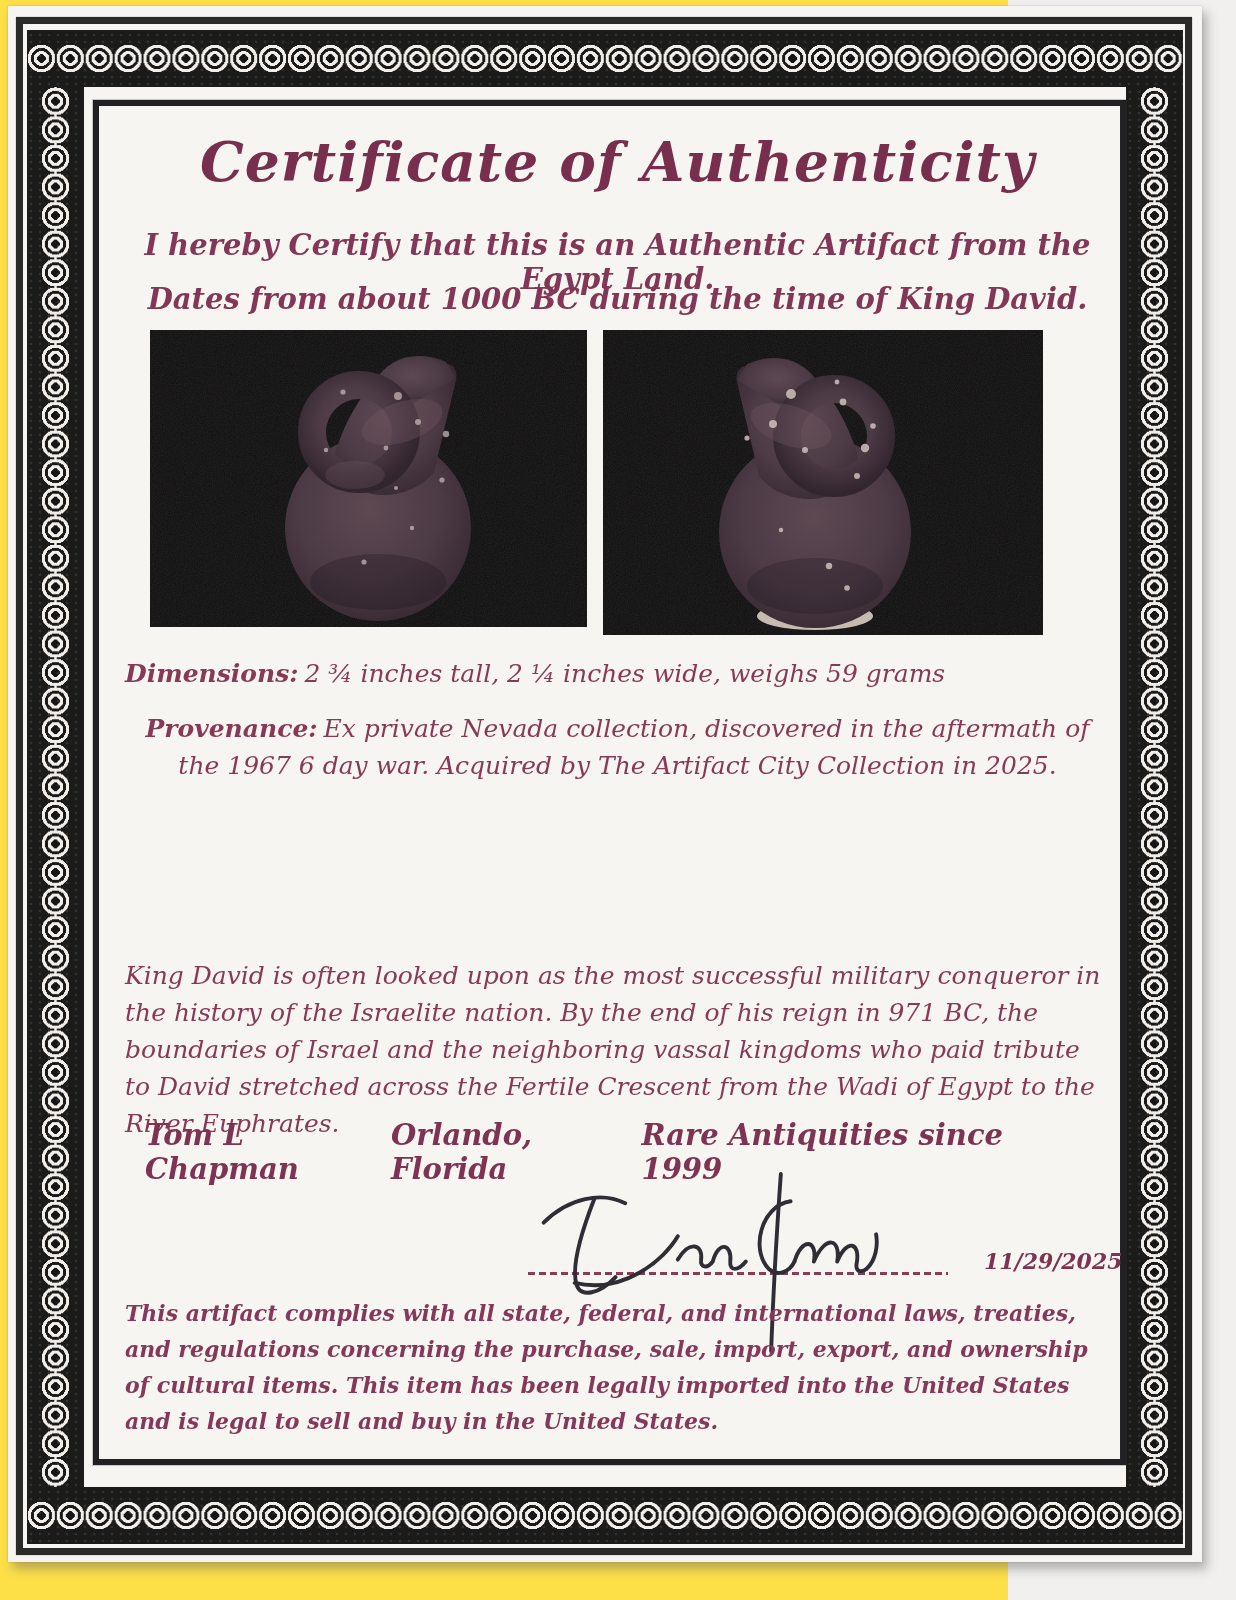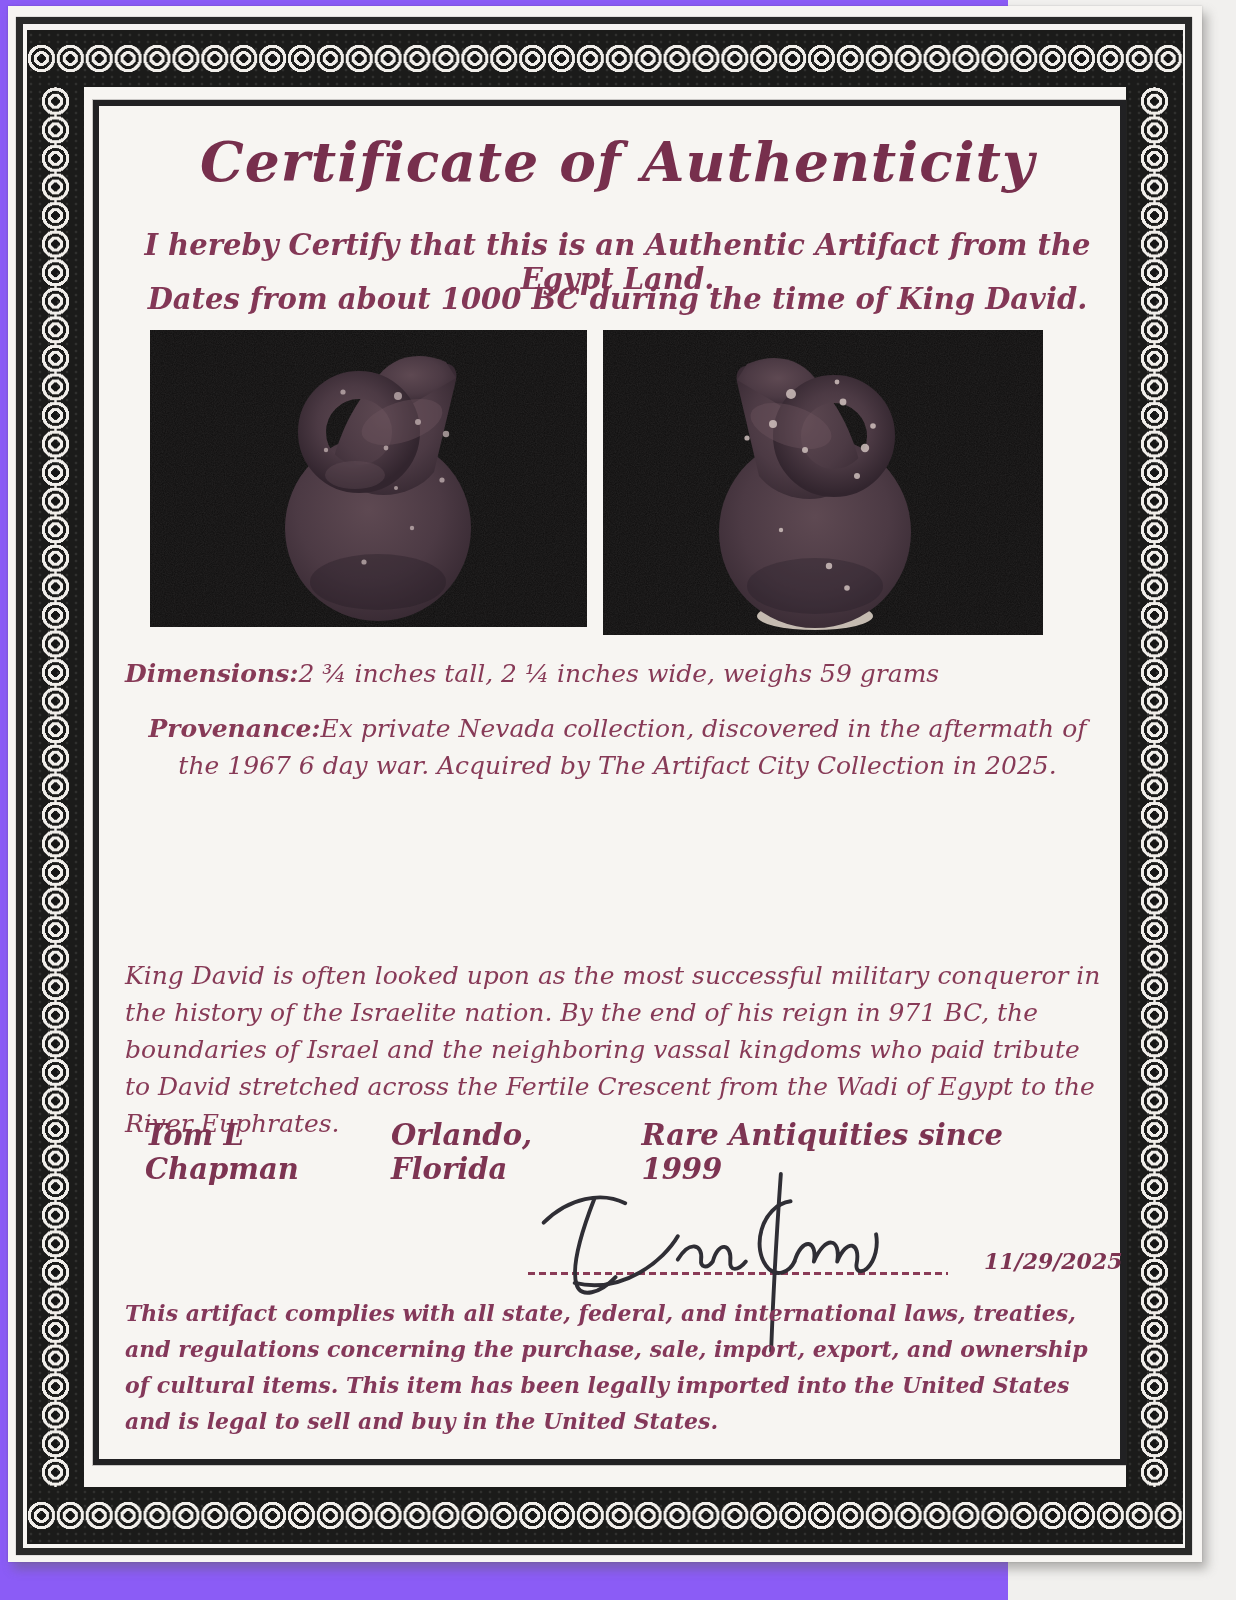--- a/index.html
+++ b/index.html
@@ -2,21 +2,21 @@
 <html><head>
 <meta charset="utf-8">
 <style>
   html,body{margin:0;padding:0;}
   body{
     width:1236px;height:1600px;
     background:#f1f0ee;
     font-family:"DejaVu Serif", serif;
     overflow:hidden;
   }
-  .stage{position:relative;width:1008px;height:1600px;background:#8b5cf6;}
+  .stage{position:relative;width:1008px;height:1600px;background:#fde047;}
   
   .page{
     position:absolute;left:8px;top:6px;width:1194px;height:1556px;
     background:#f7f5f2;
     box-shadow:5px 7px 10px rgba(100,98,96,.45), 0 0 2px rgba(0,0,0,.18);
   }
   
   .outer-line{
     position:absolute;left:8px;top:11px;width:1162px;height:1524px;
     border:7px solid #2a2a29;
@@ -57,21 +57,21 @@
     color:#772f4d;letter-spacing:1px;
   }
   .sub{left:0;width:100%;text-align:center;font-size:29px;font-weight:700;color:#833756;}
   .sub1{top:113px;}
   .sub2{top:167px;}
   .photo{overflow:hidden;background:#0e0d0d;}
   .photo-left{left:25px;top:215px;width:437px;height:297px;}
   .photo-right{left:478px;top:215px;width:440px;height:305px;}
   .photo svg{display:block;width:100%;height:100%;}
   .para{left:0;width:100%;font-size:25px;line-height:37px;text-align:left;}
-  .lbl{font-weight:700;}
+  .lbl{font-weight:700;margin-right:6px;}
   .dims{top:540px;}
   .provenance{top:595px;text-align:center;}
   .description{top:678px;}
   .history{top:842px;}
   .names-row{
     left:0;width:100%;top:1003px;display:flex;justify-content:space-between;
     box-sizing:border-box;padding:0 45px 0 20px;
     font-size:29px;font-weight:700;color:#7d3452;
   }
   .guarantor{left:0;width:100%;top:1052px;text-align:center;font-size:29px;font-weight:700;color:#7d3452;}

